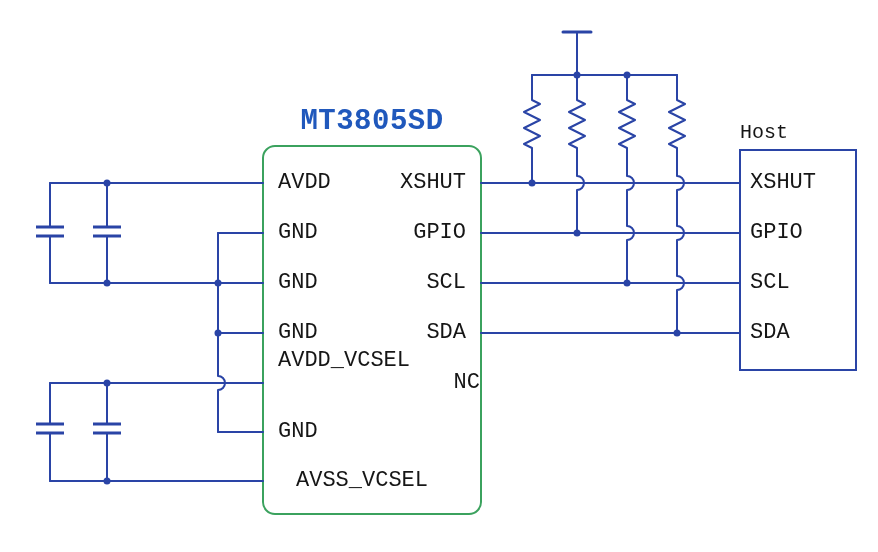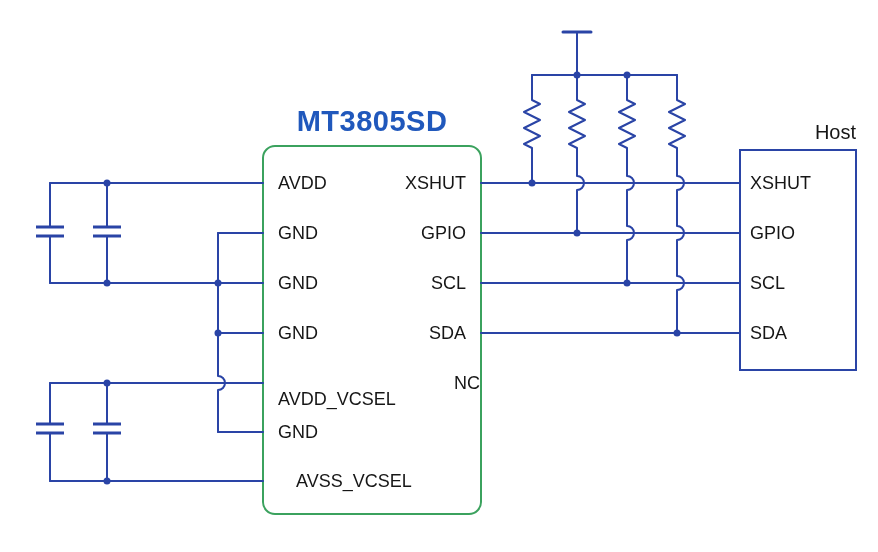--- a/index.html
+++ b/index.html
@@ -1,40 +1,40 @@
 <!DOCTYPE html>
 <html style="--wire: #2a44a6; --chip-border: #3ba25e; --title: #2058bc; --text: #161616; --background: #ffffff;"><head>
 <meta charset="utf-8">
 <style>
   html, body { margin: 0; padding: 0; background: #ffffff; }
   .canvas {
     position: relative;
     width: 878px;
     height: 552px;
     background: var(--background, #ffffff);
-    font-family: Liberation Sans, sans-serif;
+    font-family: Liberation Mono, monospace;
     overflow: hidden;
   }
   .canvas svg { position: absolute; left: 0; top: 0; }
   .wire {
     fill: none;
     stroke: var(--wire, #2a44a6);
     stroke-width: 2;
     stroke-linecap: round;
     stroke-linejoin: round;
   }
   .plate { stroke-width: 3; stroke-linecap: butt; }
   .pwr   { stroke-width: 3; }
   .chip-box { fill: #ffffff; stroke: var(--chip-border, #3ba25e); stroke-width: 2; }
   .host-box { fill: #ffffff; stroke: var(--wire, #2a44a6); stroke-width: 2; }
   .dot { fill: var(--wire, #2a44a6); stroke: none; }
   .label {
     position: absolute;
     color: var(--text, #161616);
-    font-size: 18px;
+    font-size: 22px;
     line-height: 1;
     transform: translateY(-50%);
     white-space: nowrap;
   }
   .chip-title {
     position: absolute;
     left: 263px;
     width: 218px;
     top: 121px;
     transform: translateY(-50%);
@@ -44,21 +44,21 @@
     color: var(--title, #2058bc);
     letter-spacing: 0.5px;
     white-space: nowrap;
   }
   .host-title {
     position: absolute;
     left: 740px;
     width: 116px;
     top: 132px;
     transform: translateY(-50%);
-    text-align: right;
+    text-align: left;
     font-size: 20px;
     color: var(--text, #161616);
     white-space: nowrap;
   }
 </style>
 </head>
 <body>
 
 <div class="canvas">
 
@@ -137,21 +137,21 @@
     </g>
   </svg>
 
   <div class="chip-title">MT3805SD</div>
   <div class="host-title">Host</div>
 
   <span class="label" style="left:278px; top:183px">AVDD</span>
   <span class="label" style="left:278px; top:233px">GND</span>
   <span class="label" style="left:278px; top:283px">GND</span>
   <span class="label" style="left:278px; top:333px">GND</span>
-  <span class="label" style="left:278px; top:399px">AVDD_VCSEL</span>
+  <span class="label" style="left:278px; top:361px">AVDD_VCSEL</span>
   <span class="label" style="left:278px; top:432px">GND</span>
   <span class="label" style="left:296px; top:481px">AVSS_VCSEL</span>
 
   <span class="label" style="right:412px; top:183px">XSHUT</span>
   <span class="label" style="right:412px; top:233px">GPIO</span>
   <span class="label" style="right:412px; top:283px">SCL</span>
   <span class="label" style="right:412px; top:333px">SDA</span>
   <span class="label" style="right:398px; top:383px">NC</span>
 
   <span class="label" style="left:750px; top:183px">XSHUT</span>

